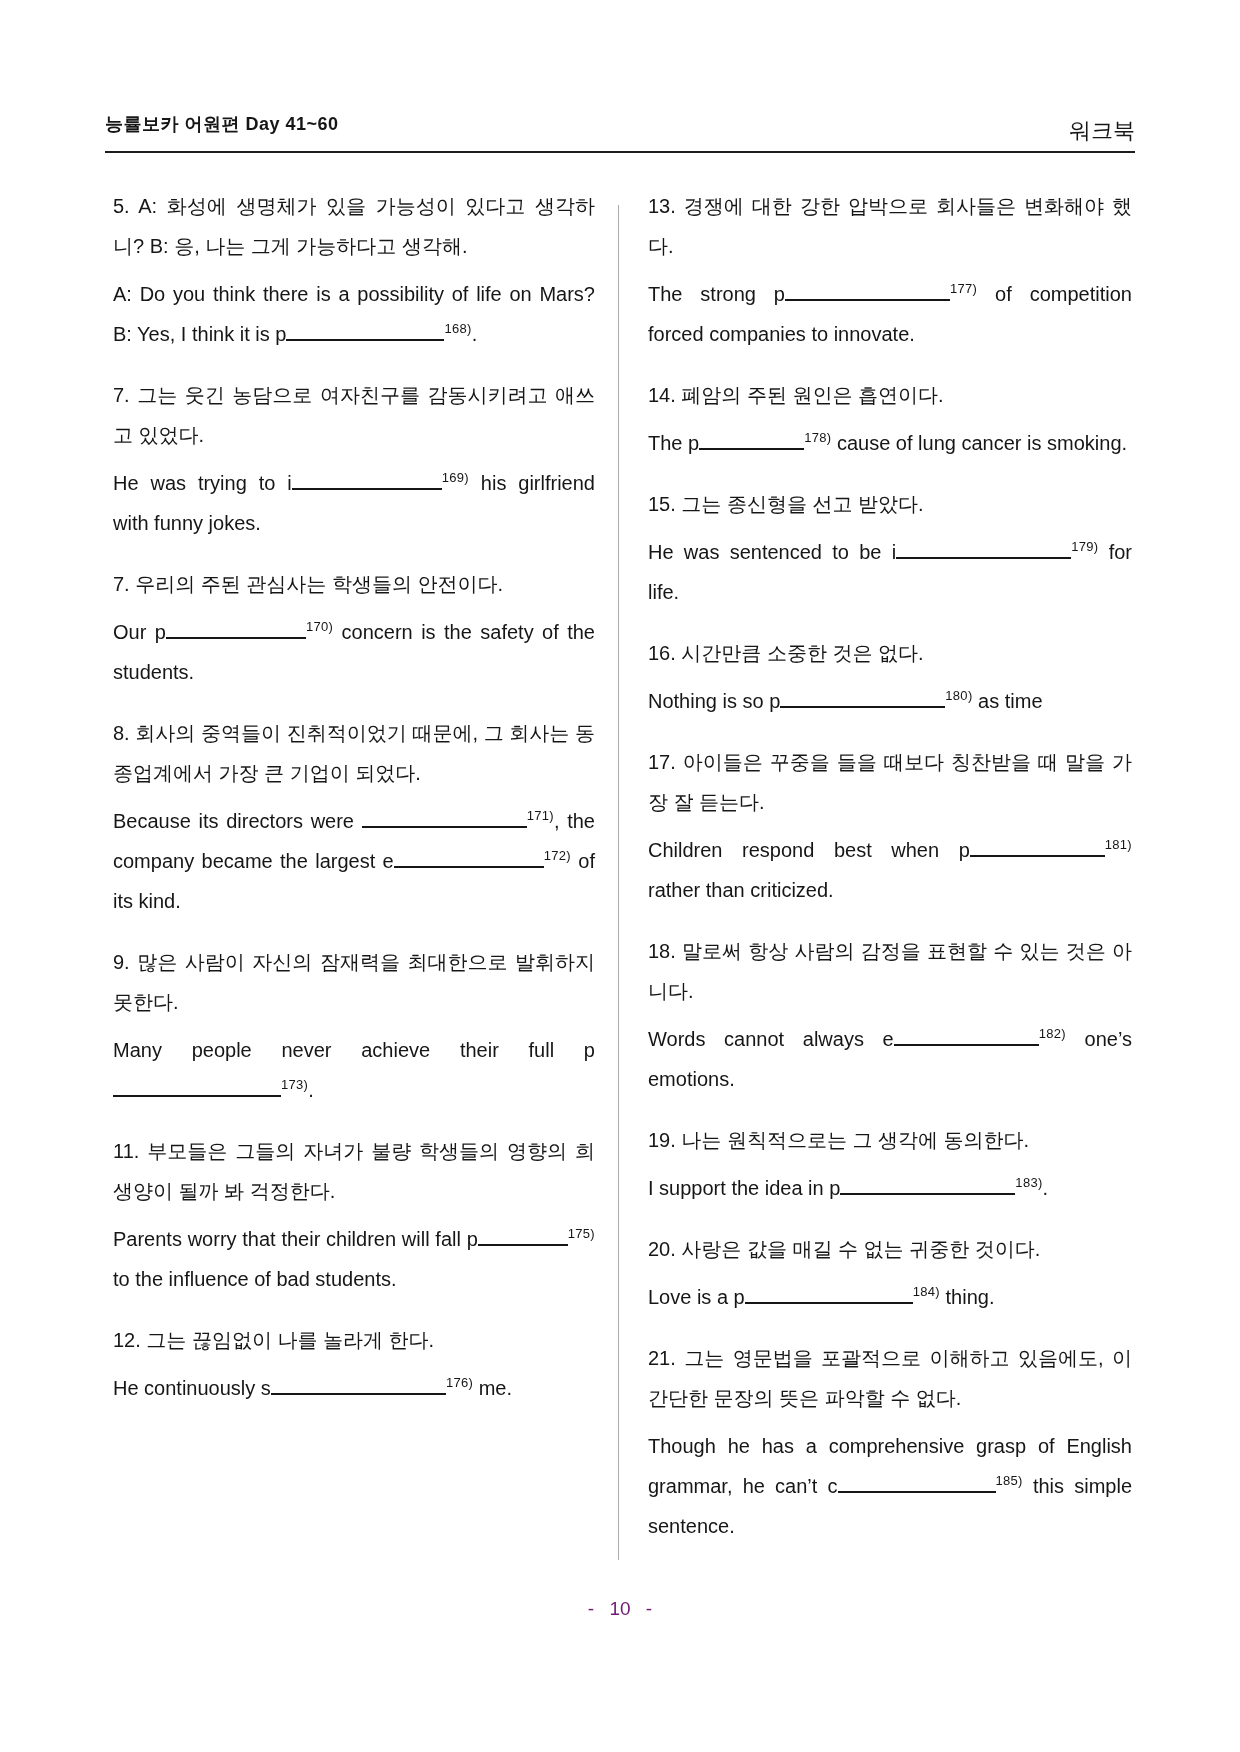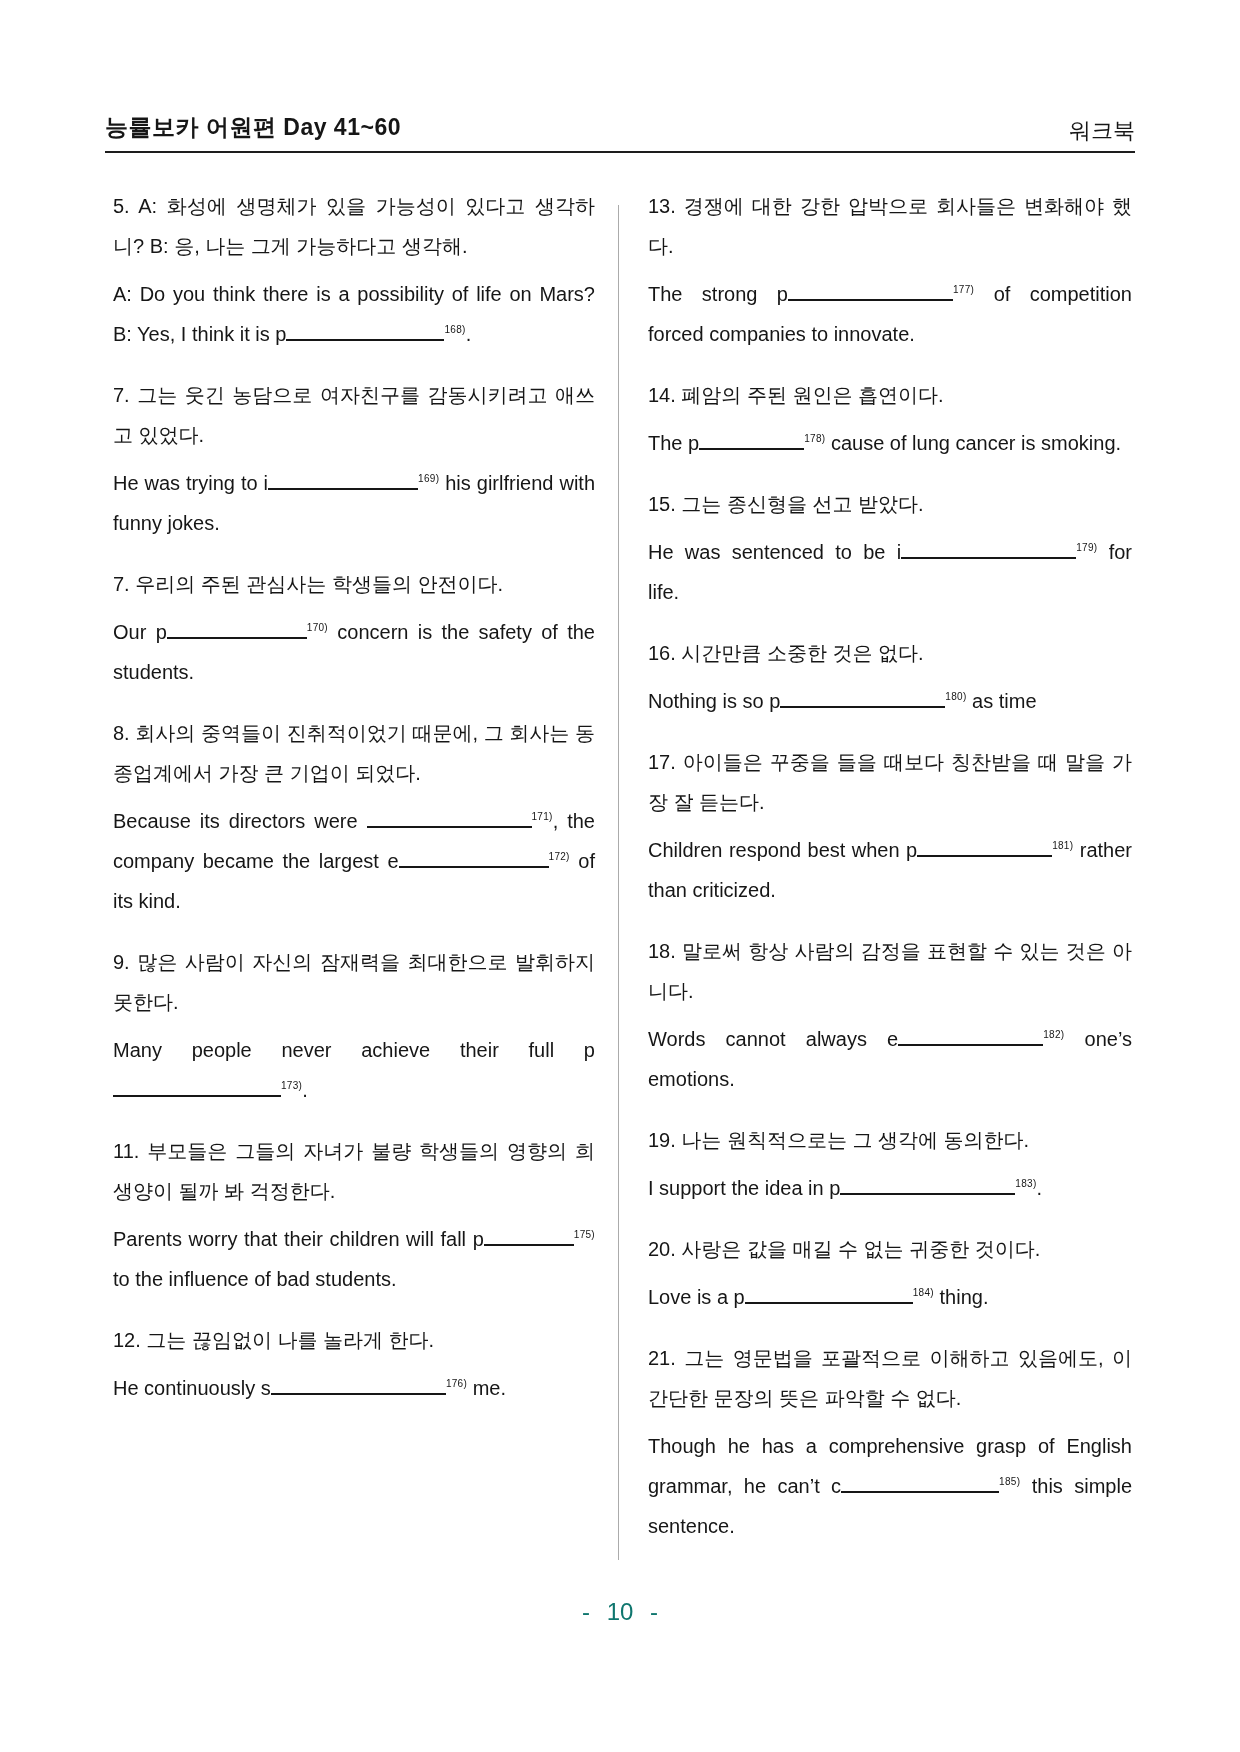--- a/index.html
+++ b/index.html
@@ -6,21 +6,21 @@
   body {
     width:1240px; height:1752px;
     background:#ffffff;
     font-family:"Liberation Sans","DejaVu Sans",sans-serif;
     color:#161616;
     position:relative;
     overflow:hidden;
   }
   .header-title {
     position:absolute; left:105px; top:112px;
-    font-size:23px; font-weight:bold; letter-spacing:0.5px;
+    font-size:18px; font-weight:bold; letter-spacing:0.5px;
     white-space:nowrap;
   }
   .header-subtitle {
     position:absolute; right:105px; top:116px;
     font-size:22px; font-weight:normal;
   }
   .header-rule {
     position:absolute; left:105px; top:151px;
     width:1030px; height:2px; background:#1d1d1d;
   }
@@ -40,29 +40,29 @@
     line-height:40px;
     text-align:justify;
   }
   .kr { word-break:break-all; }
   .blank {
     display:inline-block;
     height:16px;
     border-bottom:2px solid #161616;
   }
   .sup {
-    font-size:10px;
+    font-size:13px;
     vertical-align:super;
     line-height:0;
     letter-spacing:0.3px;
   }
   .footer {
     position:absolute; left:0; top:1598px;
     width:100%; text-align:center;
-    font-size:24px; color:#0f766e;
+    font-size:19px; color:#701a75;
     word-spacing:10px;
   }
 </style>
 </head>
 <body>
 
 <div>
   <div class="header-title">능률보카 어원편 Day 41~60</div>
   <div class="header-subtitle">워크북</div>
   <div class="header-rule"></div>

